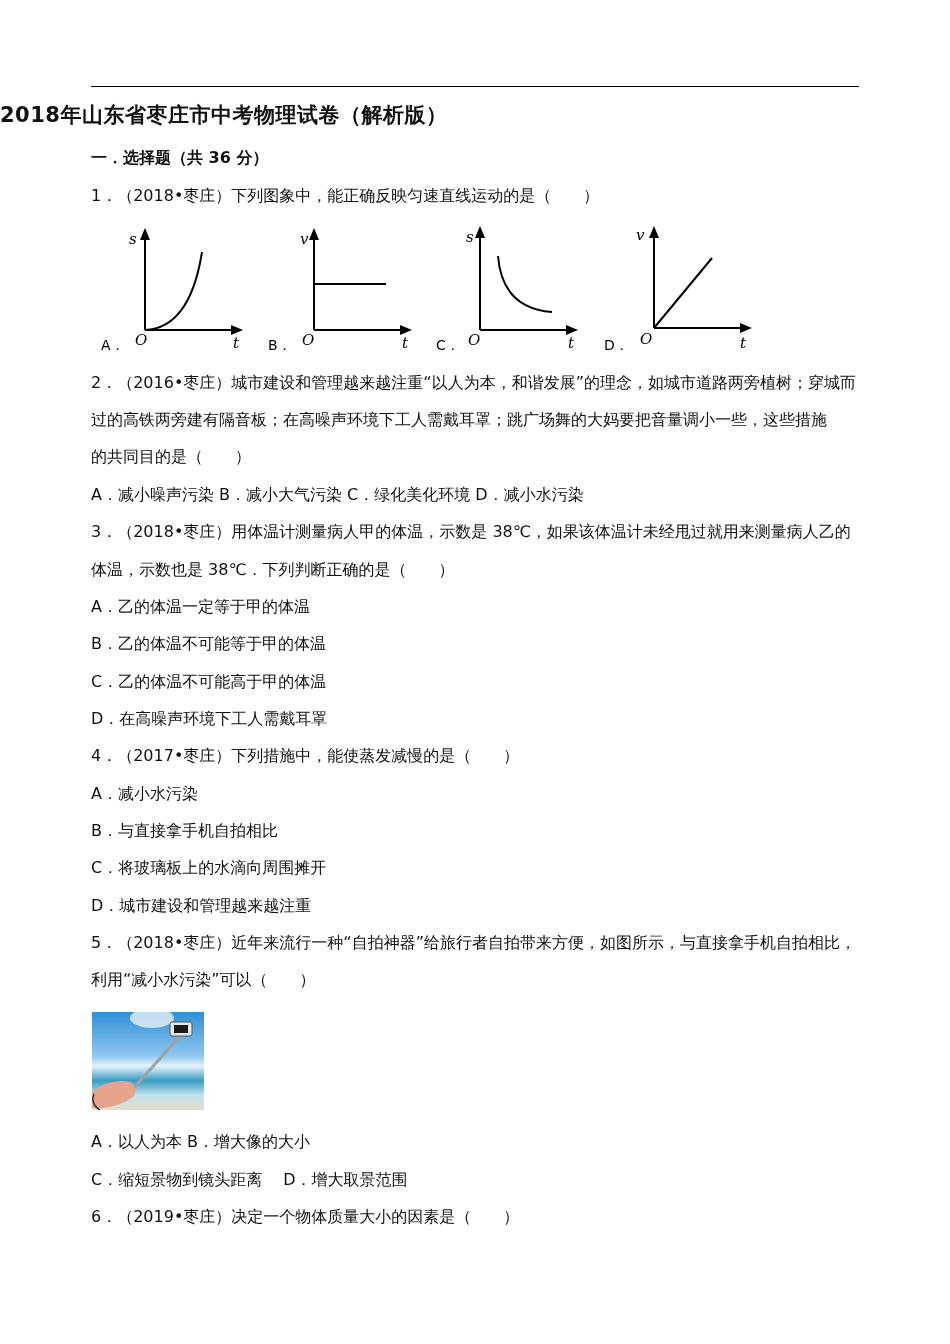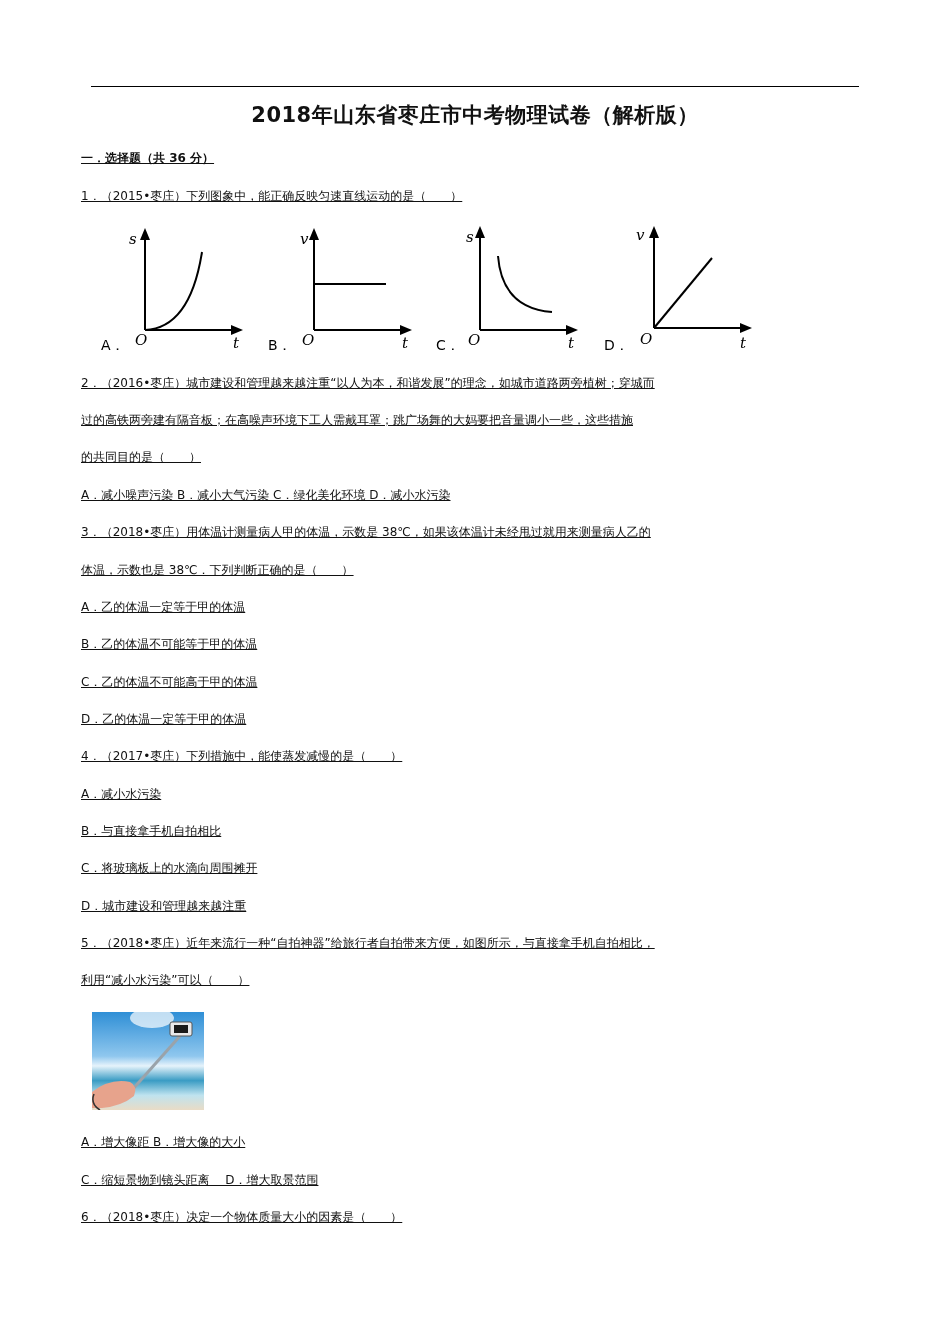--- a/index.html
+++ b/index.html
@@ -1,34 +1,34 @@
 <!DOCTYPE html>
 <html><head>
 <meta charset="utf-8">
 <style>
   html, body { margin: 0; padding: 0; background: #ffffff; }
   body { width: 950px; height: 1344px; position: relative; overflow: hidden;
          font-family: "DejaVu Sans", "Liberation Sans", sans-serif; color: #111; }
   .rule { position: absolute; left: 91px; top: 86px; width: 768px; height: 1px; background: #000; }
-  .title { position: absolute; left: 0; width: 950px; top: 101px; text-align: center;
+  .title { position: absolute; left: 0; width: 950px; top: 101px; text-align: left;
            font-size: 21px; font-weight: bold; letter-spacing: 0.5px; }
-  .line { position: absolute; left: 81px; font-size: 12px; white-space: nowrap; line-height: 20px; text-decoration: underline; }
+  .line { position: absolute; left: 91px; font-size: 16px; white-space: nowrap; line-height: 20px; }
   .section { font-weight: bold; }
   .graph { position: absolute; top: 220px; }
   .graph svg { display: block; }
   .photo { position: absolute; left: 92px; top: 1012px; width: 112px; height: 98px; overflow: hidden; }
 </style>
 </head>
 <body>
 
 <div class="rule"></div>
 <div class="title">2018年山东省枣庄市中考物理试卷（解析版）</div>
 <div class="line section" style="top:148px">一．选择题（共 36 分）</div>
 
-<div class="line" style="top:186px">1．（2015•枣庄）下列图象中，能正确反映匀速直线运动的是（　　）</div>
+<div class="line" style="top:186px">1．（2018•枣庄）下列图象中，能正确反映匀速直线运动的是（　　）</div>
 
 <div class="graph" style="left:95px">
   <svg width="160" height="135" viewBox="0 0 160 135">
     <line x1="50" y1="110" x2="50" y2="14" stroke="#000" stroke-width="2"></line>
     <polygon points="50,8 45,20 55,20" fill="#000"></polygon>
     <line x1="50" y1="110" x2="142" y2="110" stroke="#000" stroke-width="2"></line>
     <polygon points="148,110 136,105 136,115" fill="#000"></polygon>
     <path d="M50,110 Q95,108 107,32" stroke="#000" stroke-width="2" fill="none"></path>
     <text x="34" y="24" font-size="15" font-style="italic" font-family="DejaVu Serif, serif">s</text>
     <text x="138" y="128" font-size="15" font-style="italic" font-family="DejaVu Serif, serif">t</text>
@@ -82,21 +82,21 @@
 <div class="line" style="top:373px">2．（2016•枣庄）城市建设和管理越来越注重“以人为本，和谐发展”的理念，如城市道路两旁植树；穿城而</div>
 <div class="line" style="top:410px">过的高铁两旁建有隔音板；在高噪声环境下工人需戴耳罩；跳广场舞的大妈要把音量调小一些，这些措施</div>
 <div class="line" style="top:447px">的共同目的是（　　）</div>
 <div class="line" style="top:485px">A．减小噪声污染 B．减小大气污染 C．绿化美化环境 D．减小水污染</div>
 
 <div class="line" style="top:522px">3．（2018•枣庄）用体温计测量病人甲的体温，示数是 38℃，如果该体温计未经甩过就用来测量病人乙的</div>
 <div class="line" style="top:560px">体温，示数也是 38℃．下列判断正确的是（　　）</div>
 <div class="line" style="top:597px">A．乙的体温一定等于甲的体温</div>
 <div class="line" style="top:634px">B．乙的体温不可能等于甲的体温</div>
 <div class="line" style="top:672px">C．乙的体温不可能高于甲的体温</div>
-<div class="line" style="top:709px">D．乙的体温一定等于甲的体温</div>
+<div class="line" style="top:709px">D．在高噪声环境下工人需戴耳罩</div>
 
 <div class="line" style="top:746px">4．（2017•枣庄）下列措施中，能使蒸发减慢的是（　　）</div>
 <div class="line" style="top:784px">A．减小水污染</div>
 <div class="line" style="top:821px">B．与直接拿手机自拍相比</div>
 <div class="line" style="top:858px">C．将玻璃板上的水滴向周围摊开</div>
 <div class="line" style="top:896px">D．城市建设和管理越来越注重</div>
 
 <div class="line" style="top:933px">5．（2018•枣庄）近年来流行一种“自拍神器”给旅行者自拍带来方便，如图所示，与直接拿手机自拍相比，</div>
 <div class="line" style="top:970px">利用“减小水污染”可以（　　）</div>
 
@@ -115,16 +115,16 @@
     <rect width="112" height="98" fill="url(#sky)"></rect>
     <ellipse cx="60" cy="6" rx="22" ry="10" fill="#ffffff" opacity="0.7"></ellipse>
     <line x1="40" y1="78" x2="88" y2="24" stroke="#9aa3aa" stroke-width="3"></line>
     <rect x="78" y="10" width="22" height="14" rx="2" fill="#e9e9ea" stroke="#555" stroke-width="1"></rect>
     <rect x="82" y="13" width="14" height="8" fill="#1a1a1a"></rect>
     <path d="M0,80 Q18,66 38,70 Q46,74 42,84 Q30,94 10,96 L0,96 Z" fill="#e7a38c"></path>
     <path d="M2,82 Q-2,92 8,98" stroke="#333" stroke-width="1.5" fill="none"></path>
   </svg>
 </div>
 
-<div class="line" style="top:1132px">A．增大像距 B．增大像的大小</div>
+<div class="line" style="top:1132px">A．以人为本 B．增大像的大小</div>
 <div class="line" style="top:1170px">C．缩短景物到镜头距离　 D．增大取景范围</div>
 
-<div class="line" style="top:1207px">6．（2018•枣庄）决定一个物体质量大小的因素是（　　）</div>
+<div class="line" style="top:1207px">6．（2019•枣庄）决定一个物体质量大小的因素是（　　）</div>
 
 </body></html>

